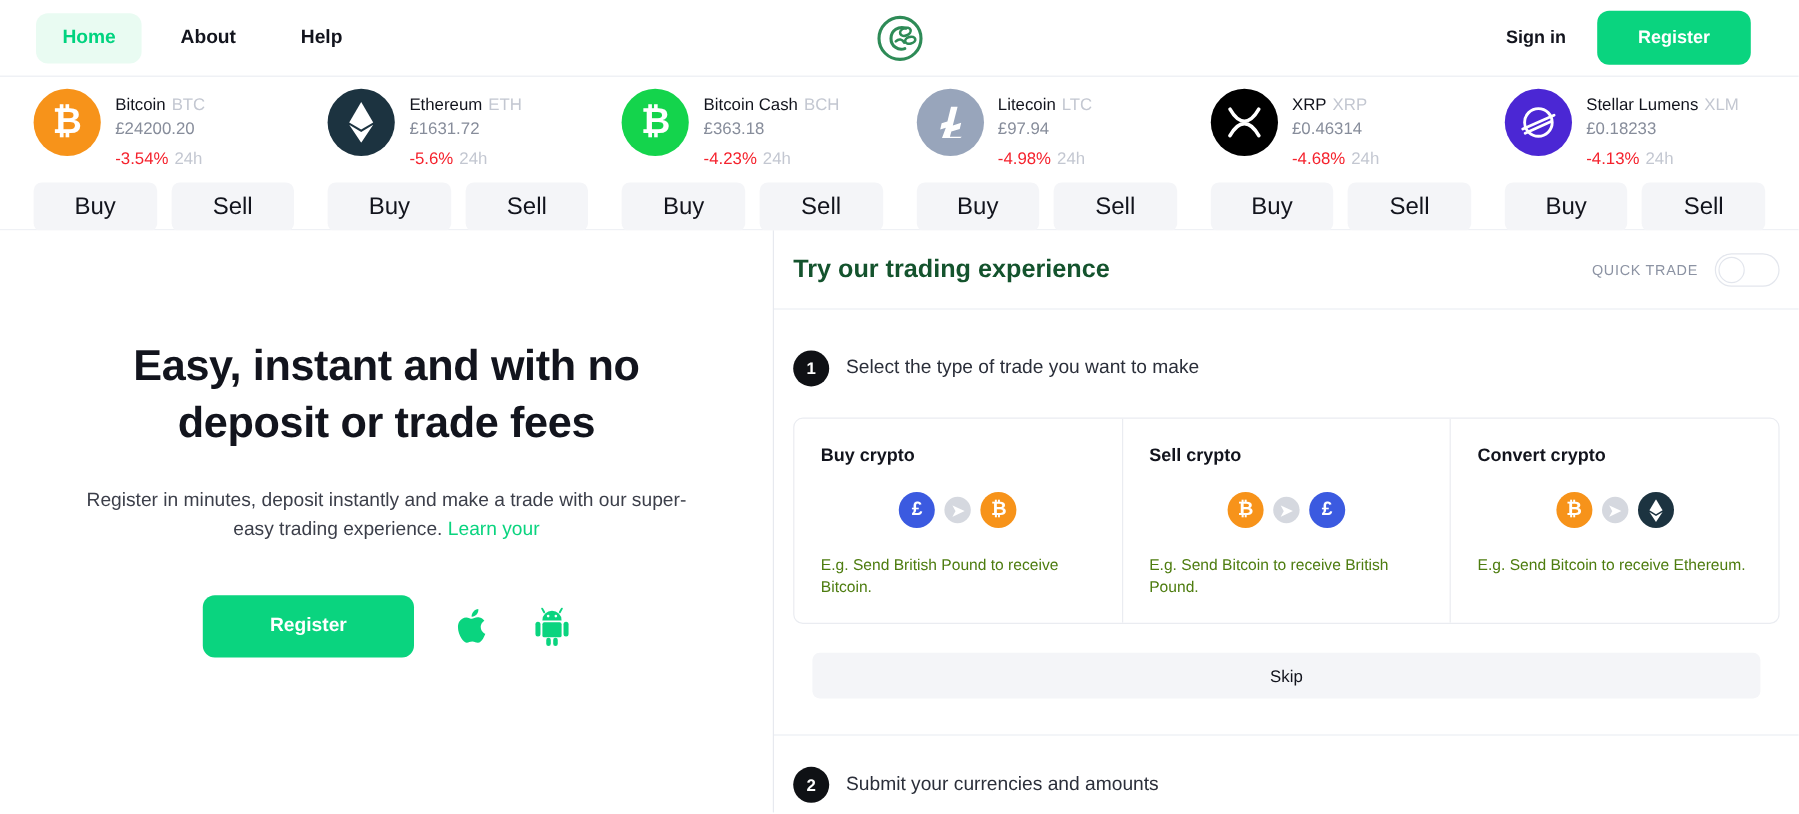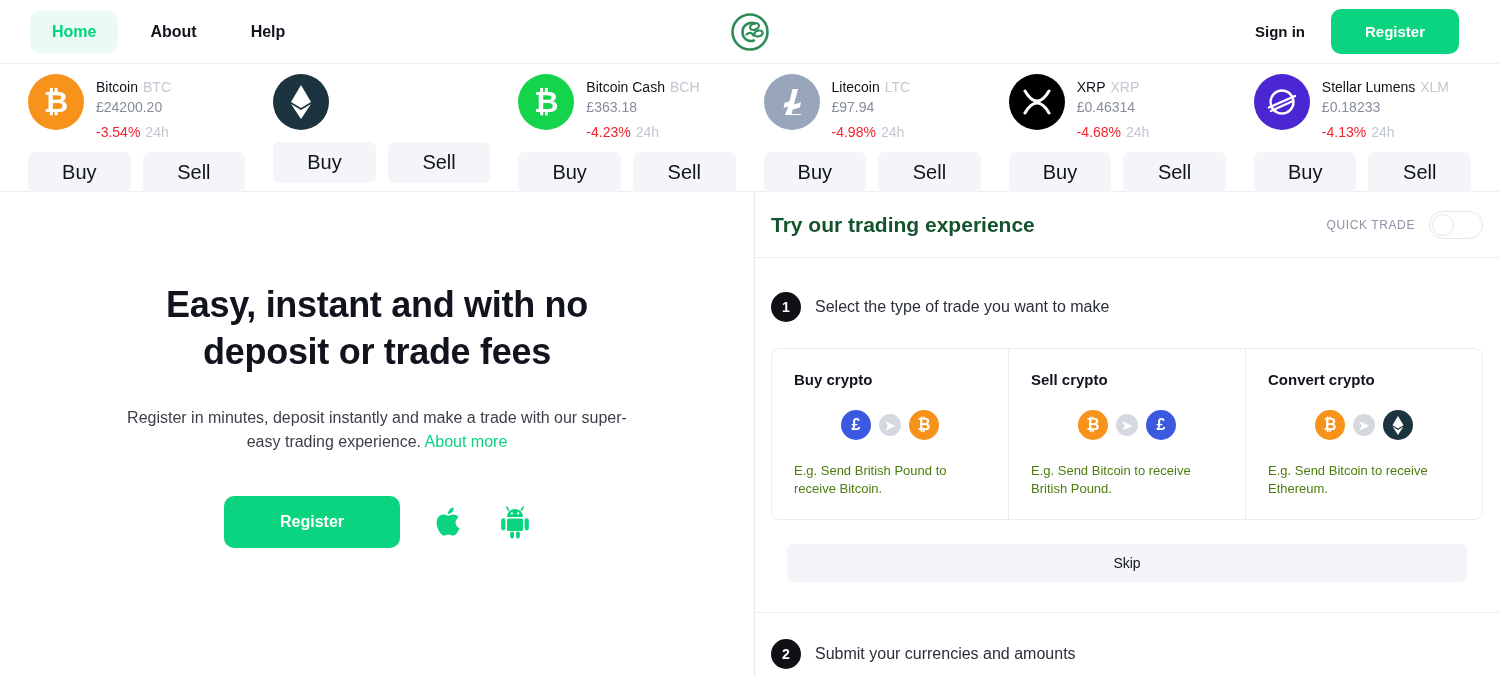--- a/index.html
+++ b/index.html
@@ -109,21 +109,21 @@
     cursor: pointer;
     font-family: Liberation Sans, sans-serif;
   }
 
   
   .main {
     display: flex;
     height: calc(678px - 64px - 129px);
   }
   .hero {
-    width: 755px;
+    width: 645px;
     border-right: 1px solid #e7e9ef;
     display: flex;
     flex-direction: column;
     align-items: center;
     justify-content: flex-start;
     padding-top: 90px;
     background: #fff;
   }
   .hero-inner { width: 500px; text-align: center; }
   .hero-h1 {
@@ -311,20 +311,29 @@
   </div>
 
   <div class="ticker">
     <div class="tk-top">
       <div class="coin-icon" style="background:#1c3340">
         <svg width="22" height="34" viewBox="0 0 22 34" aria-hidden="true">
           <polygon points="11,0 21,17 11,23 1,17" fill="#ffffff"></polygon>
           <polygon points="11,25 21,19 11,34 1,19" fill="#ffffff"></polygon>
         </svg>
       </div>
+      <div class="tk-info">
+        <div class="tk-name-line">
+          <span class="tk-name">Ethereum</span><span class="tk-sym">ETH</span>
+        </div>
+        <div class="tk-price">£1631.72</div>
+        <div class="tk-change-line">
+          <span class="tk-change">-5.6%</span><span class="tk-period">24h</span>
+        </div>
+      </div>
     </div>
     <div class="tk-buttons">
       <button class="tk-btn">Buy</button>
       <button class="tk-btn">Sell</button>
     </div>
   </div>
 
   <div class="ticker">
     <div class="tk-top">
       <div class="coin-icon" style="background:#14d44c">
@@ -419,21 +428,21 @@
     </div>
   </div>
 
 </div>
 
 <div class="main">
 
   <div class="hero">
     <div class="hero-inner">
       <div class="hero-h1">Easy, instant and with no deposit or trade fees</div>
-      <div class="hero-sub"><span>Register in minutes, deposit instantly and make a trade with our super-easy trading experience. </span><span class="hero-link">About more</span></div>
+      <div class="hero-sub"><span>Register in minutes, deposit instantly and make a trade with our super-easy trading experience. </span><span class="hero-link">Learn your</span></div>
       <div class="hero-cta">
         <button class="hero-reg">Register</button>
         <span class="store-icon">
           <svg width="28" height="34" viewBox="0 0 28 34" aria-hidden="true">
             <path d="M19.6 17.6c0-3.6 2.9-5.3 3-5.4-1.6-2.4-4.2-2.7-5.1-2.8-2.2-.2-4.2 1.3-5.3 1.3s-2.8-1.2-4.6-1.2c-2.4 0-4.6 1.4-5.8 3.5-2.5 4.3-.6 10.6 1.8 14.1 1.2 1.7 2.6 3.6 4.4 3.5 1.8-.1 2.4-1.1 4.6-1.1s2.7 1.1 4.6 1.1c1.9 0 3.1-1.7 4.3-3.4 1.3-2 1.9-3.9 1.9-4-.1 0-3.7-1.4-3.8-5.6z" fill="#0ad47f"></path>
             <path d="M16.2 7.1c1-1.2 1.6-2.8 1.4-4.5-1.4.1-3.1 1-4.1 2.1-.9 1-1.7 2.7-1.5 4.3 1.5.2 3.1-.8 4.2-1.9z" fill="#0ad47f"></path>
           </svg>
         </span>
         <span class="store-icon">
           <svg width="30" height="34" viewBox="0 0 30 34" aria-hidden="true">

